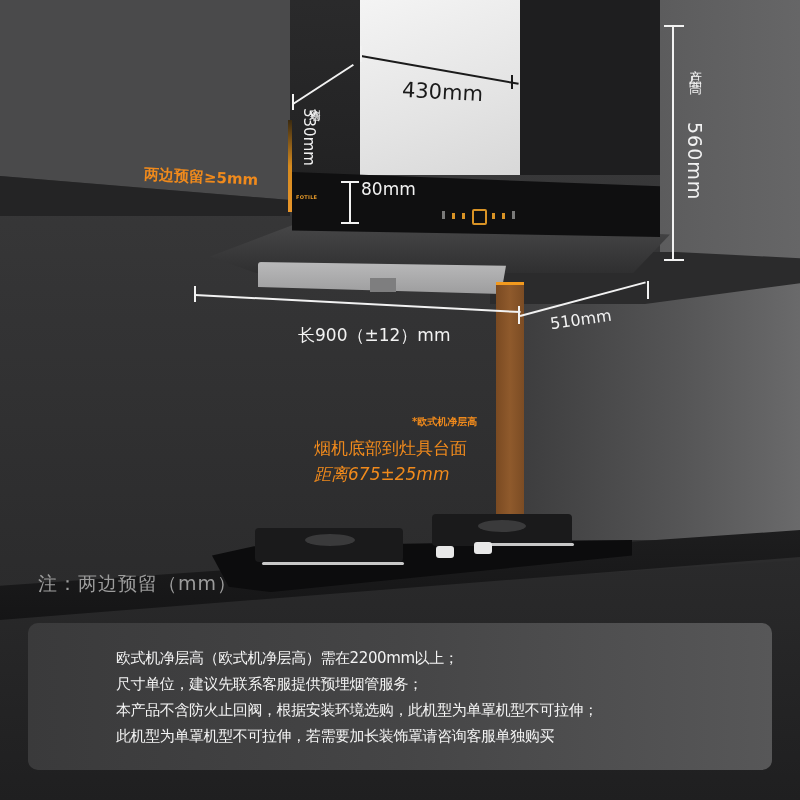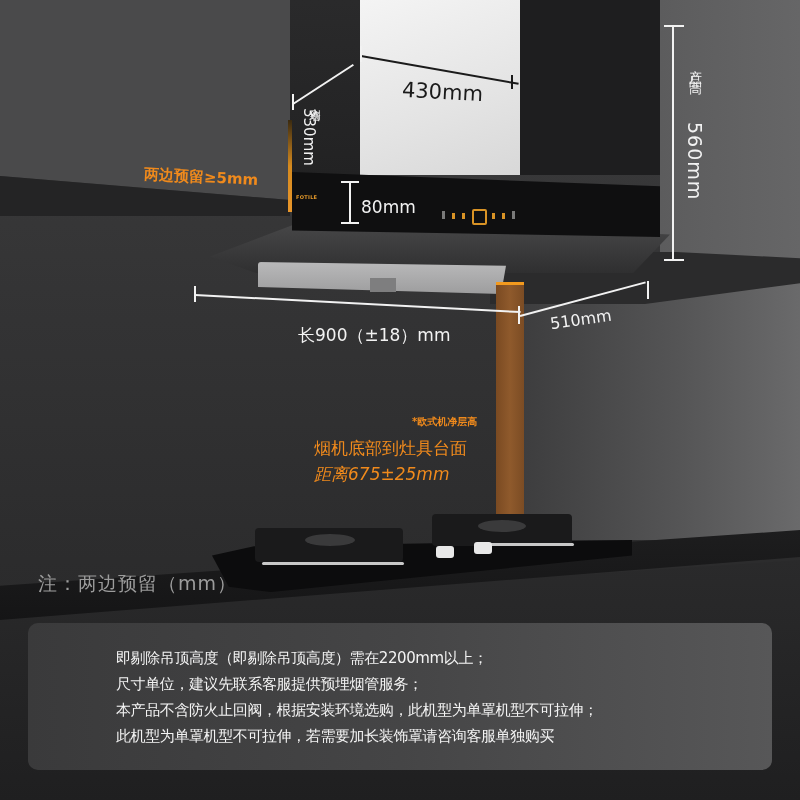--- a/index.html
+++ b/index.html
@@ -115,37 +115,37 @@
   <div class="abs dim-line" style="left:664px;top:25px;width:20px;height:2px;"></div>
   <div class="abs dim-line" style="left:664px;top:259px;width:20px;height:2px;"></div>
   <div class="abs dim-text-white" style="left:686px;top:60px;font-size:13px;writing-mode:vertical-rl;letter-spacing:5px;">产品高</div>
   <div class="abs dim-text-white" style="left:684px;top:122px;font-size:19px;writing-mode:vertical-rl;letter-spacing:1px;">560mm</div>
 
   <div class="abs orange-text" style="left:144px;top:168px;font-size:15px;font-weight:bold;transform:rotate(3deg);white-space:nowrap;">两边预留≥5mm</div>
 
   <div class="abs dim-line" style="left:349px;top:182px;width:2px;height:42px;"></div>
   <div class="abs dim-line" style="left:341px;top:181px;width:18px;height:2px;"></div>
   <div class="abs dim-line" style="left:341px;top:222px;width:18px;height:2px;"></div>
-  <div class="abs dim-text-white" style="left:361px;top:197px;font-size:17px;">80mm</div>
+  <div class="abs dim-text-white" style="left:361px;top:179px;font-size:17px;">80mm</div>
 
   <div class="abs dim-line" style="left:195px;top:294px;width:326px;height:2px;transform:rotate(3deg);transform-origin:left center;"></div>
   <div class="abs dim-line" style="left:194px;top:286px;width:2px;height:16px;"></div>
   <div class="abs dim-line" style="left:518px;top:306px;width:2px;height:18px;"></div>
-  <div class="abs dim-text-white" style="left:298px;top:324px;font-size:17px;white-space:nowrap;">长900（±18）mm</div>
+  <div class="abs dim-text-white" style="left:298px;top:324px;font-size:17px;white-space:nowrap;">长900（±12）mm</div>
 
   <div class="abs dim-line" style="left:520px;top:315px;width:130px;height:2px;transform:rotate(-15deg);transform-origin:left center;"></div>
   <div class="abs dim-line" style="left:647px;top:281px;width:2px;height:18px;"></div>
   <div class="abs dim-text-white" style="left:550px;top:310px;font-size:16px;transform:rotate(-8deg);">510mm</div>
 
   <div class="abs orange-text" style="left:412px;top:415px;font-size:10px;font-weight:bold;">*欧式机净层高</div>
   <div class="abs orange-text" style="left:314px;top:437px;font-size:17px;white-space:nowrap;">烟机底部到灶具台面</div>
   <div class="abs orange-text" style="left:314px;top:463px;font-size:17px;white-space:nowrap;font-style:italic;">距离675±25mm</div>
 
   <div class="abs unit-note">注：两边预留（mm）</div>
 
   <div class="abs note-box"></div>
   <div class="abs note-lines">
-    <div class="note-line">即剔除吊顶高度（即剔除吊顶高度）需在2200mm以上；</div>
+    <div class="note-line">欧式机净层高（欧式机净层高）需在2200mm以上；</div>
     <div class="note-line">尺寸单位，建议先联系客服提供预埋烟管服务；</div>
     <div class="note-line">本产品不含防火止回阀，根据安装环境选购，此机型为单罩机型不可拉伸；</div>
     <div class="note-line">此机型为单罩机型不可拉伸，若需要加长装饰罩请咨询客服单独购买</div>
   </div>
 </div>
 
 </body></html>

